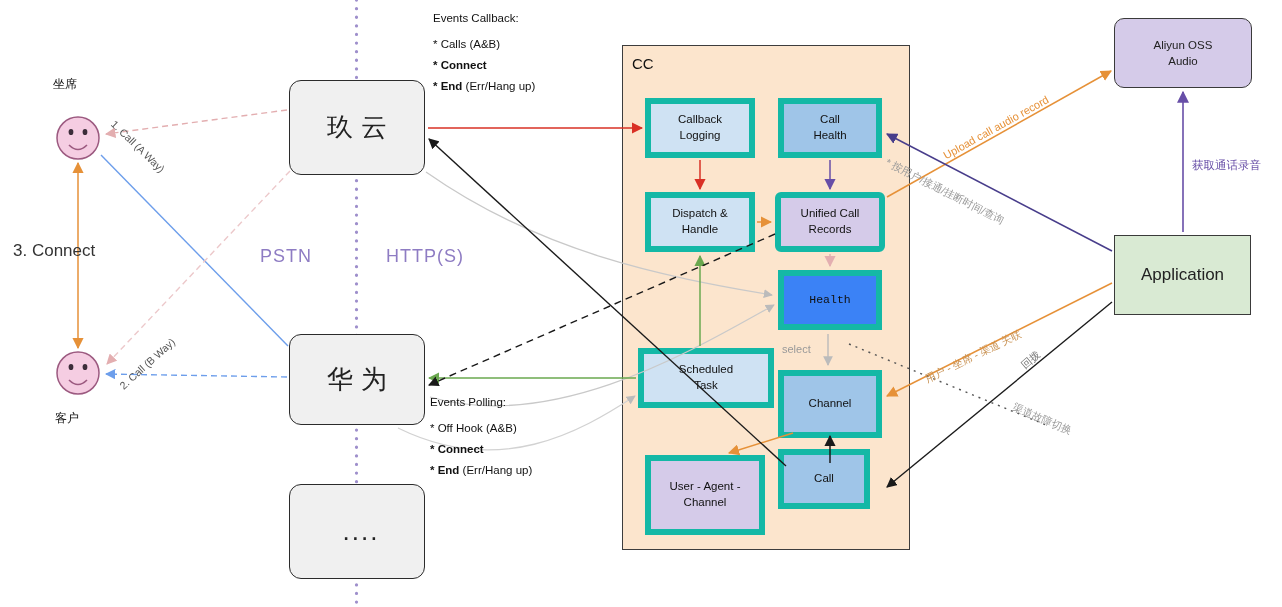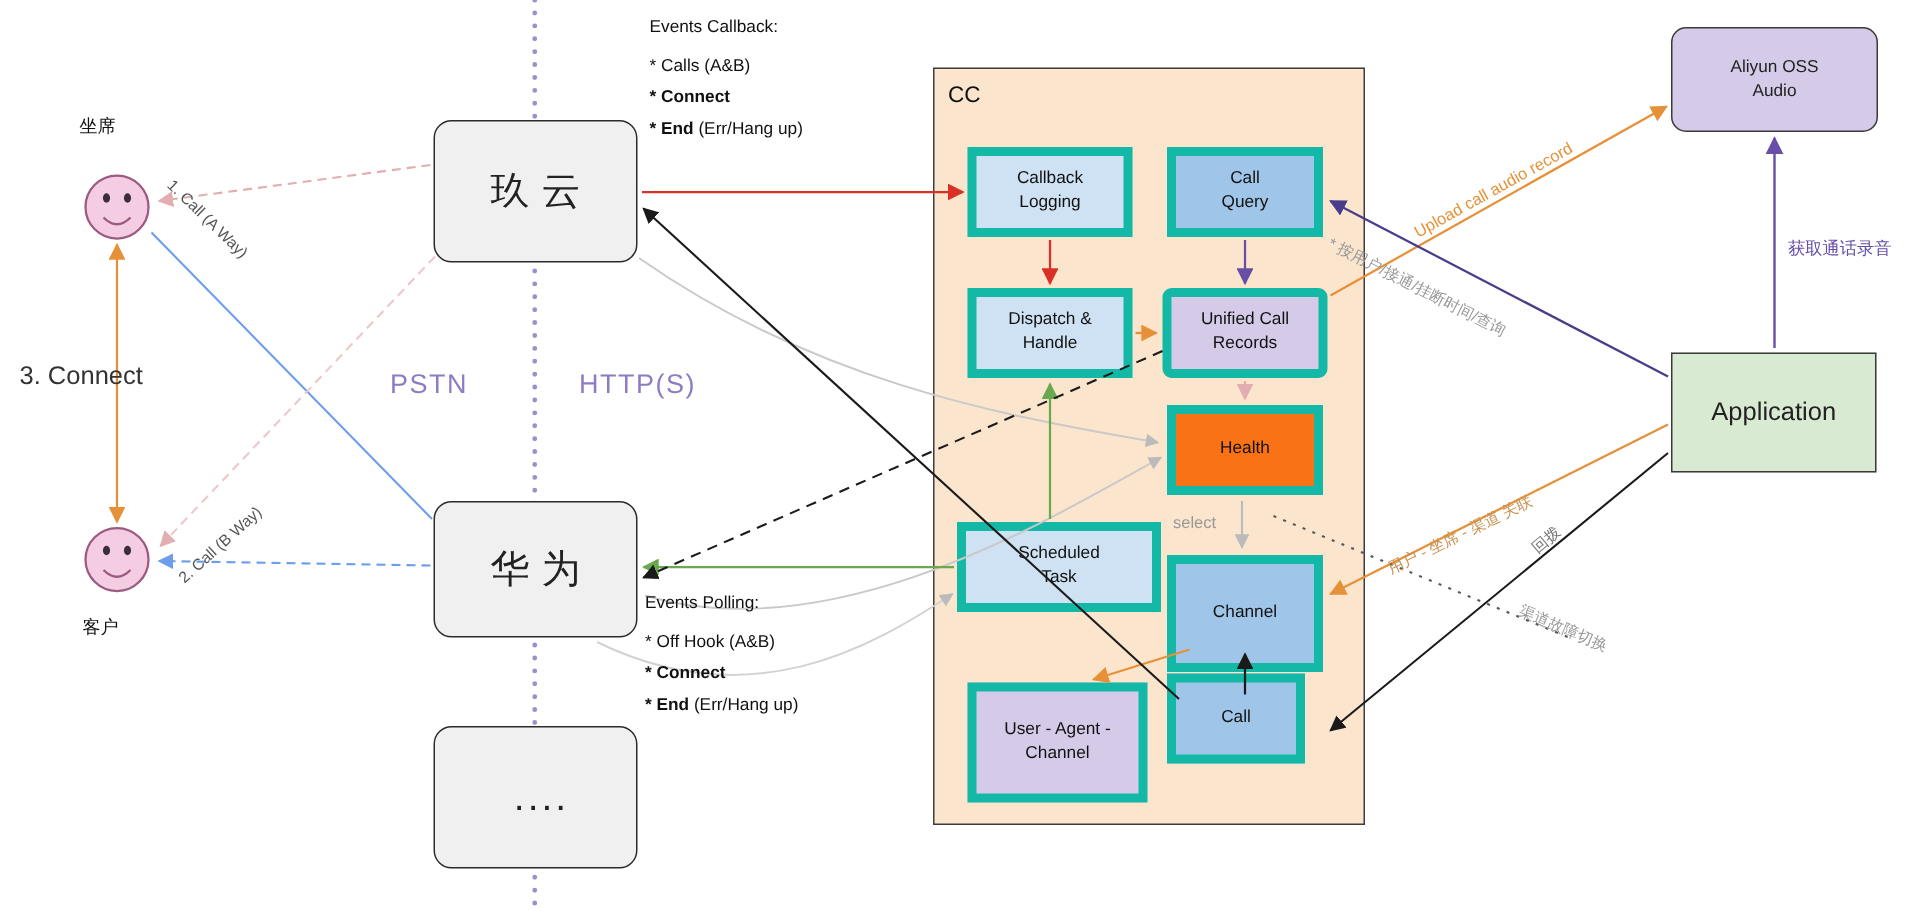--- a/index.html
+++ b/index.html
@@ -8,21 +8,21 @@
   svg.under{position:absolute;left:0;top:0;z-index:1;}
   svg.over{position:absolute;left:0;top:0;z-index:10;pointer-events:none;}
   .cc{position:absolute;background:#fce5cd;border:1px solid #3d3d3d;z-index:2;box-sizing:border-box;}
   .cc-title{position:absolute;left:9px;top:9px;font-size:15px;color:#111;}
   .box{position:absolute;display:flex;align-items:center;justify-content:center;text-align:center;
        box-sizing:border-box;z-index:3;}
   .ccbox{border:6px solid #14b8a6;font-size:11.5px;line-height:1.35;color:#111;}
   .blue-l{background:#cfe2f3;}
   .blue-m{background:#9fc5e8;}
   .purp{background:#d5cbe9;}
-  .health{background:#f97316;}
+  .health{background:#3b82f6;font-family:Liberation Mono, monospace;}
   .provider{background:#f0f0f0;border:1.5px solid #2b2b2b;border-radius:12px;font-size:26px;
             letter-spacing:8px;color:#222;padding-left:8px;}
   .oss{border:1px solid #3a3a3a;border-radius:10px;background:#d5cbe9;font-size:11.5px;line-height:1.4;}
   .app{border:1px solid #3a3a3a;background:#d9ead3;font-size:17px;}
   .lab{position:absolute;z-index:11;white-space:nowrap;}
   .rot{transform-origin:left center;}
   .evt-block{position:absolute;z-index:11;font-size:11.5px;color:#111;}
   .evt-title{margin-bottom:14px;}
   .evt-line{margin-bottom:9px;}
   .evt-line .b{font-weight:bold;}
@@ -36,26 +36,26 @@
 
   <svg class="under" width="1282" height="607" viewBox="0 0 1282 607">
     <line x1="356.5" y1="0" x2="356.5" y2="607" stroke="#8e7cc3" stroke-width="3.2" stroke-dasharray="0.1 8.5" stroke-linecap="round" opacity="0.85"></line>
   </svg>
 
   <div class="cc" style="left:622px;top:45px;width:288px;height:505px">
     <div class="cc-title">CC</div>
   </div>
 
   <div class="box ccbox blue-l" style="left:645px;top:98px;width:110px;height:60px;padding:0 22px">Callback Logging</div>
-  <div class="box ccbox blue-m" style="left:778px;top:98px;width:104px;height:60px;padding:0 30px">Call Query</div>
+  <div class="box ccbox blue-m" style="left:778px;top:98px;width:104px;height:60px;padding:0 30px">Call Health</div>
   <div class="box ccbox blue-l" style="left:645px;top:192px;width:110px;height:60px;padding:0 20px">Dispatch &amp; Handle</div>
   <div class="box ccbox purp" style="left:775px;top:192px;width:110px;height:60px;padding:0 14px;border-radius:6px">Unified Call Records</div>
   <div class="box ccbox health" style="left:778px;top:270px;width:104px;height:60px">Health</div>
   <div class="box ccbox blue-l" style="left:638px;top:348px;width:136px;height:60px;padding:0 26px">Scheduled Task</div>
-  <div class="box ccbox blue-m" style="left:778px;top:370px;width:104px;height:78px">Channel</div>
+  <div class="box ccbox blue-m" style="left:778px;top:370px;width:104px;height:68px">Channel</div>
   <div class="box ccbox purp" style="left:645px;top:455px;width:120px;height:80px;padding:0 8px;border-radius:0">User - Agent - Channel</div>
   <div class="box ccbox blue-m" style="left:778px;top:449px;width:92px;height:60px">Call</div>
 
   <div class="box provider" style="left:289px;top:80px;width:136px;height:95px">玖云</div>
   <div class="box provider" style="left:289px;top:334px;width:136px;height:91px">华为</div>
   <div class="box provider" style="left:289px;top:484px;width:136px;height:95px;letter-spacing:2px">....</div>
 
   <div class="box oss" style="left:1114px;top:18px;width:138px;height:70px;padding:0 28px">Aliyun OSS Audio</div>
   <div class="box app" style="left:1114px;top:235px;width:137px;height:80px">Application</div>
 

